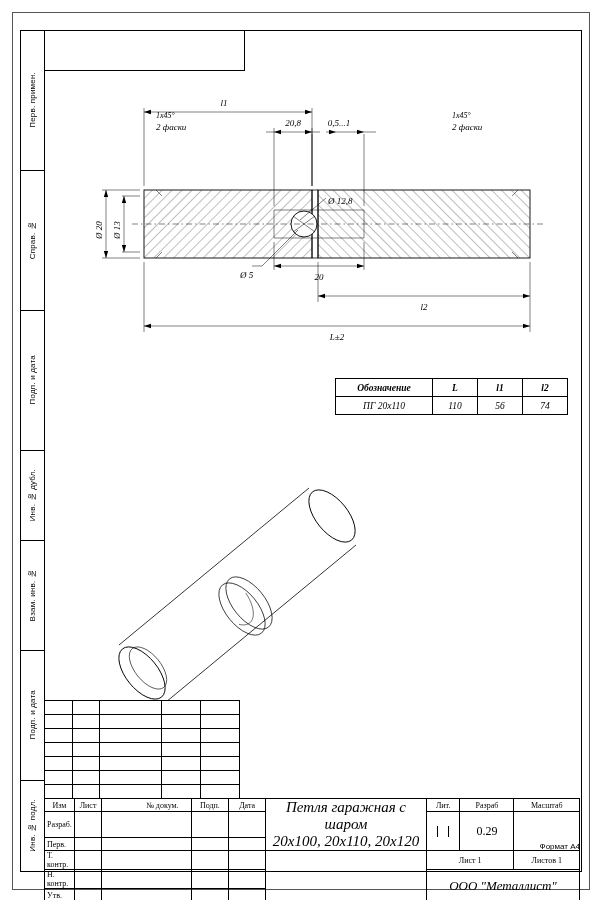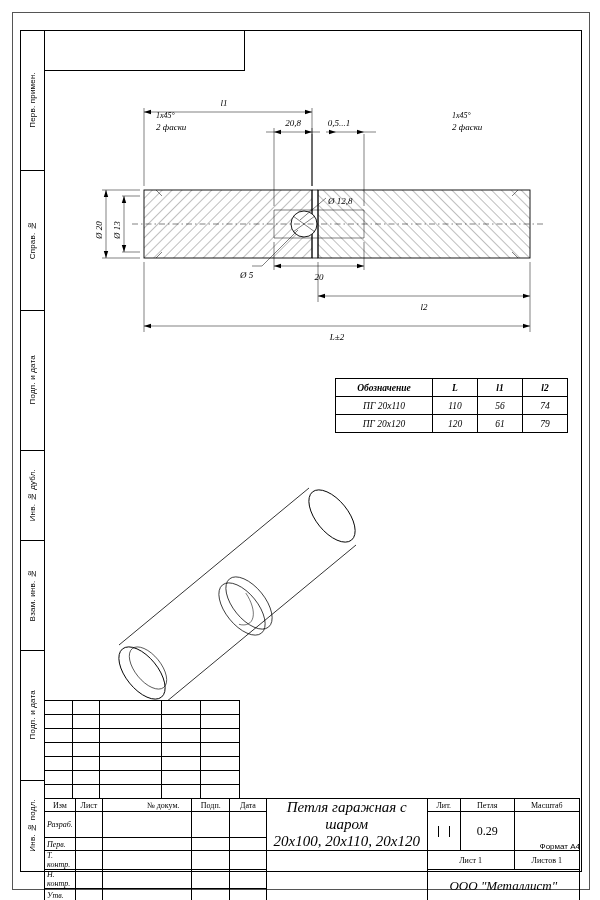--- a/index.html
+++ b/index.html
@@ -28,21 +28,21 @@
   .spec td,.spec th{border:1px solid #000;font-family:"Liberation Serif",serif;font-style:italic;font-size:9.5px;text-align:center;padding:1px 4px;height:15px;}
   .spec .c1{width:88px;}
   .spec .c2{width:36px;}
   .spec .c3{width:36px;}
   .spec .c4{width:36px;}
 
   
   .tb{position:absolute;left:44px;top:700px;width:536px;height:170px;}
   .tb table{border-collapse:collapse;font-family:"Liberation Serif",serif;}
   .tb td{border:1px solid #000;font-size:8px;padding:0 2px;}
-  .it{font-style:italic;}
+  .it{}
   .c{text-align:center;}
   .big{font-size:15px;font-style:italic;}
   .fmt{position:absolute;right:0;top:142px;font-size:8px;font-family:"Liberation Sans",sans-serif;}
 </style>
 </head>
 <body>
 
 <div class="sheet">
   <div class="frame-outer"></div>
   <div class="frame-inner"></div>
@@ -211,26 +211,20 @@
         <th class="c3">l1</th>
         <th class="c4">l2</th>
       </tr>
     </thead>
     <tbody>
       <tr>
         <td>ПГ 20х110</td>
         <td>110</td>
         <td>56</td>
         <td>74</td>
-      </tr>
-      <tr>
-        <td>ПГ 20х120</td>
-        <td>120</td>
-        <td>61</td>
-        <td>79</td>
       </tr>
     </tbody>
   </table>
 
   <div class="tb">
     <table width="536">
 
       <tbody>
           <tr>
         <td style="width:24px;height:13px;"></td>
@@ -291,21 +285,21 @@
         <td class="c" style="width:24px;height:12px;">Изм</td>
         <td class="c" style="width:24px;">Лист</td>
         <td class="c" style="width:60px;padding-left:34px;">№ докум.</td>
         <td class="c" style="width:36px;">Подп.</td>
         <td class="c" style="width:36px;">Дата</td>
         <td rowspan="3" class="c" style="width:180px;">
           <div class="big">Петля гаражная с шаром</div>
           <div class="big">20х100, 20х110, 20х120</div>
         </td>
         <td class="c" style="width:32px;height:12px;">Лит.</td>
-        <td class="c" style="width:56px;">Петля</td>
+        <td class="c" style="width:56px;">Разраб</td>
         <td class="c" style="width:68px;">Масштаб</td>
       </tr>
       <tr>
         <td class="it" style="height:12px;">Разраб.</td>
         <td></td>
         <td></td>
         <td></td>
         <td></td>
         <td rowspan="2" style="padding:0;">
           <table width="100%" style="border-collapse:collapse;">

